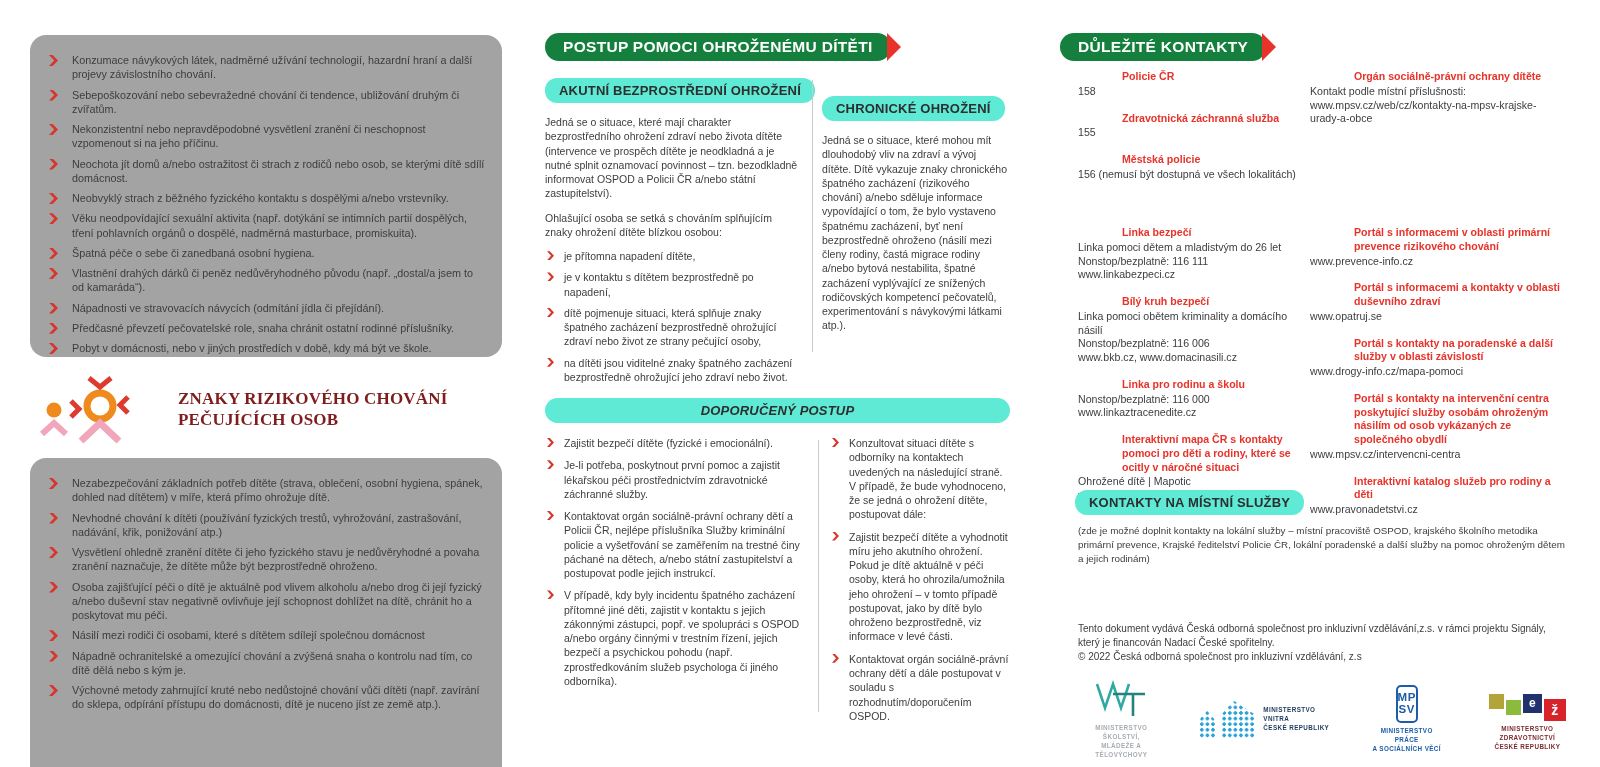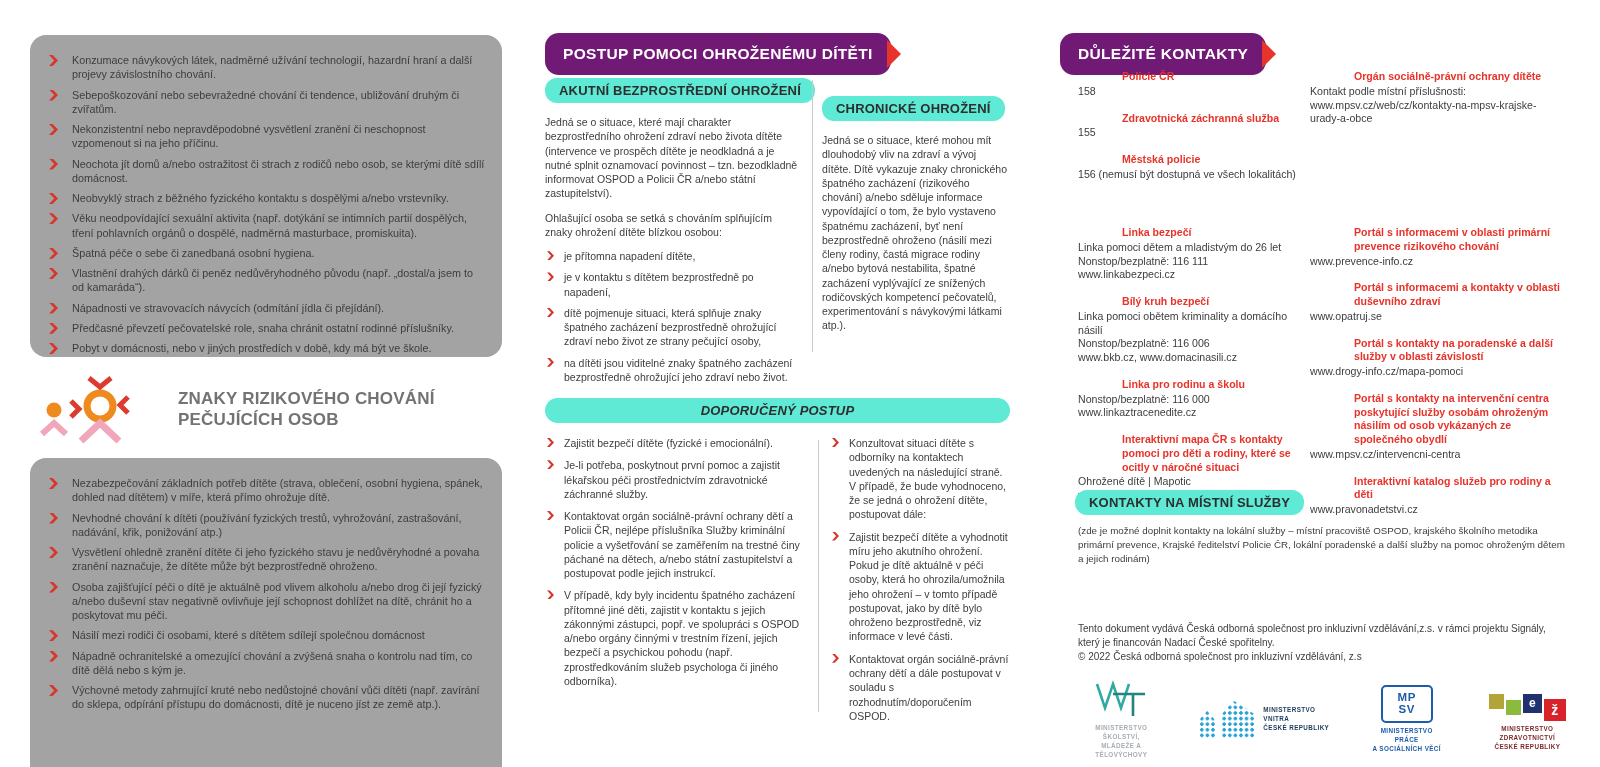--- a/index.html
+++ b/index.html
@@ -1,21 +1,21 @@
 <!DOCTYPE html>
 <html><head>
 <meta charset="utf-8">
 <style>
   * { margin:0; padding:0; box-sizing:border-box; }
   html,body { background:#fff; }
   body { font-family:"Liberation Sans", sans-serif; color:#3c3d40; }
   .page { position:relative; width:1600px; height:767px; background:#ffffff; overflow:hidden; }
 
   
-  .banner { position:absolute; height:42px; background:#701a75; border-radius:14px;
+  .banner { position:absolute; height:28px; background:#15803d; border-radius:14px;
             display:flex; align-items:center; padding:0 18px; }
   .banner::after { content:""; position:absolute; left:calc(100% - 4px); top:50%; transform:translateY(-50%);
             border-top:14px solid transparent; border-bottom:14px solid transparent; border-left:14px solid #e8332a; }
   .banner span { color:#fff; font-weight:bold; font-size:15.5px; letter-spacing:.3px; white-space:nowrap; }
 
   .pill { display:inline-block; background:#5eead4; border-radius:12px; padding:5px 14px;
           font-weight:bold; font-size:13px; color:#2d2e30; letter-spacing:.2px; white-space:nowrap; }
   .pill.full { display:block; text-align:center; border-radius:13px; }
 
   ul.blist { list-style:none; }
@@ -28,21 +28,21 @@
   .vdiv { position:absolute; width:1px; background:#c9cacc; }
 
   
   .col-left { position:absolute; left:30px; top:0; width:472px; }
   .graybox { position:absolute; left:0; background:#a3a3a3; border-radius:16px; padding:18px 16px 14px 16px; width:472px; }
   .graybox ul.blist li { font-size:10.8px; line-height:1.32; }
   .box-top { top:35px; height:322px; }
   .box-bottom { top:458px; height:355px; }
 
   .brand { position:absolute; top:372px; left:8px; display:flex; align-items:center; gap:22px; }
-  .brand-title { color:#737373; font-weight:bold; font-size:17px; line-height:1.25; letter-spacing:.2px; }
+  .brand-title { color:#7f1d1d; font-weight:bold; font-size:17px; line-height:1.25; letter-spacing:.2px;font-family:Liberation Serif, serif; }
   .mid-banner { left:545px; top:33px; }
   .acute { position:absolute; left:545px; top:78px; width:256px; }
   .chronic { position:absolute; left:822px; top:96px; width:186px; }
   .mid-divider1 { left:812px; top:80px; height:272px; }
   .mid-divider2 { left:818px; top:440px; height:272px; }
   .para { font-size:10.5px; line-height:1.36; margin-bottom:10px; }
   .sec-pill { margin-bottom:12px; }
   .acute ul.blist li, .chronic ul.blist li { font-size:10.5px; line-height:1.36; }
   .rec-pill { position:absolute; left:545px; top:398px; width:465px;font-style:italic; }
   .rec-left { position:absolute; left:545px; top:436px; width:264px; }
@@ -66,21 +66,21 @@
   .logo-caption { font-size:6.3px; letter-spacing:.4px; text-align:center; line-height:1.45; margin-top:3px; font-weight:bold; }
   .cap-gray { color:#a7adb3; }
   .cap-navy { color:#1b3a5c; }
   .cap-blue { color:#1c5ca8; }
   .cap-wine { color:#7c2a2e; }
   .mv-row { display:flex; align-items:center; gap:8px; }
   .mv-dots { width:62px; height:40px;
       background-image:radial-gradient(#2aa3d8 1.5px, transparent 1.7px);
       background-size:5.6px 5.6px;
       clip-path:polygon(0% 100%,0% 55%,15% 30%,30% 55%,30% 100%,40% 100%,40% 40%,62% 5%,100% 40%,100% 100%); }
-  .mpsv-box { width:52px; height:38px; border:2.5px solid #1c5ca8; border-radius:5px; background:#fff;
+  .mpsv-box { width:22px; height:38px; border:2.5px solid #1c5ca8; border-radius:5px; background:#fff;
       display:flex; flex-direction:column; align-items:center; justify-content:center; }
   .mpsv-box div { color:#1c5ca8; font-weight:bold; font-size:11.5px; line-height:1; letter-spacing:.5px; }
   .mz-tiles { display:flex; align-items:flex-end; gap:2px; height:34px; }
   .tile { display:flex; align-items:center; justify-content:center; color:#fff; font-weight:bold; }
   .tile-a { width:15px; height:15px; background:#b3a437; margin-bottom:12px; }
   .tile-b { width:15px; height:15px; background:#8cba3d; margin-bottom:6px; }
   .tile-c { width:19px; height:19px; background:#20316e; font-size:12px; margin-bottom:8px; }
   .tile-d { width:22px; height:22px; background:#d8232a; font-size:14px; }
 </style>
 </head>

